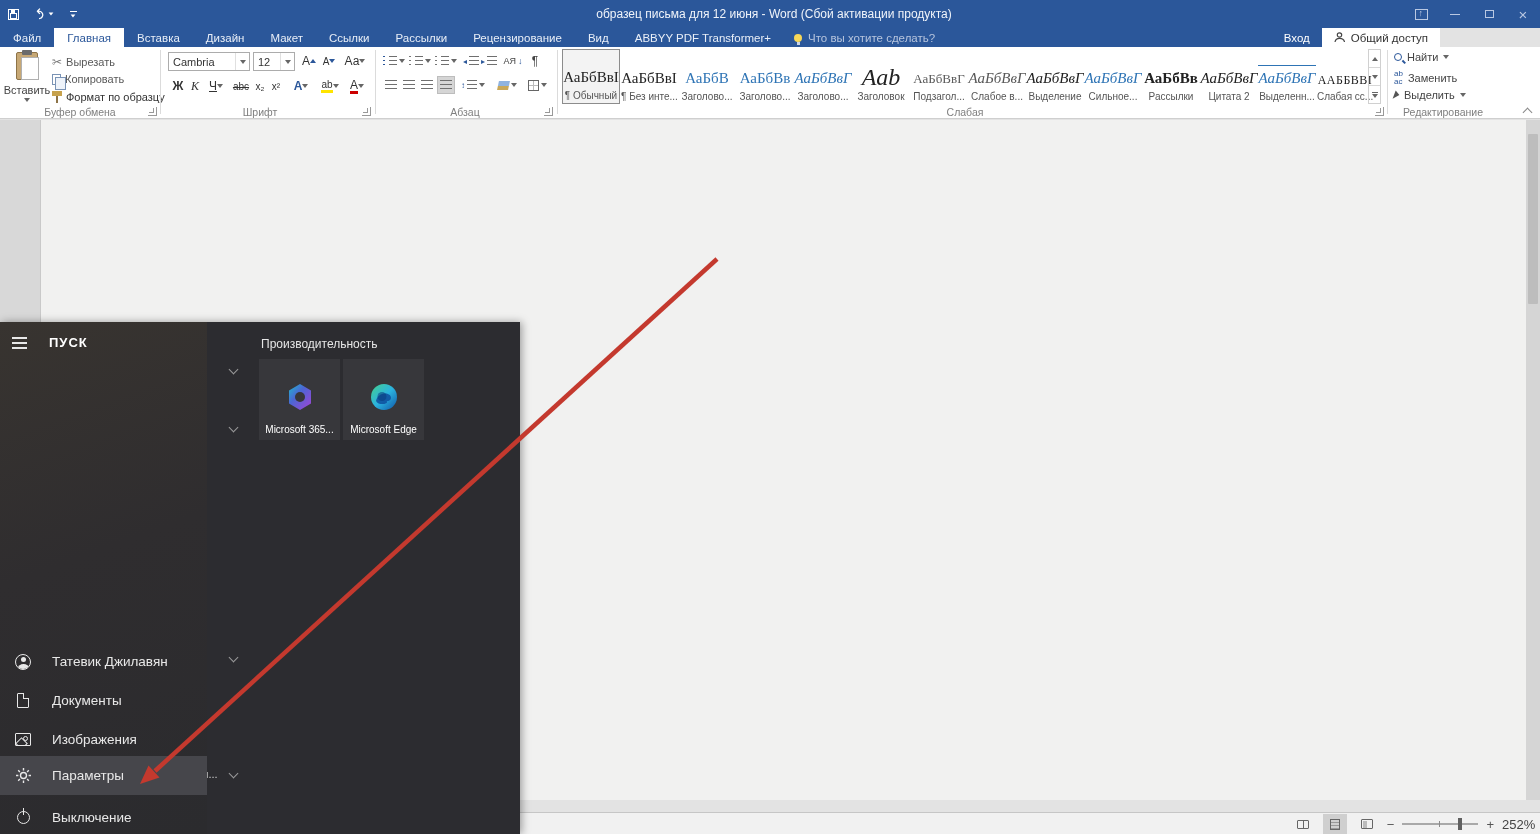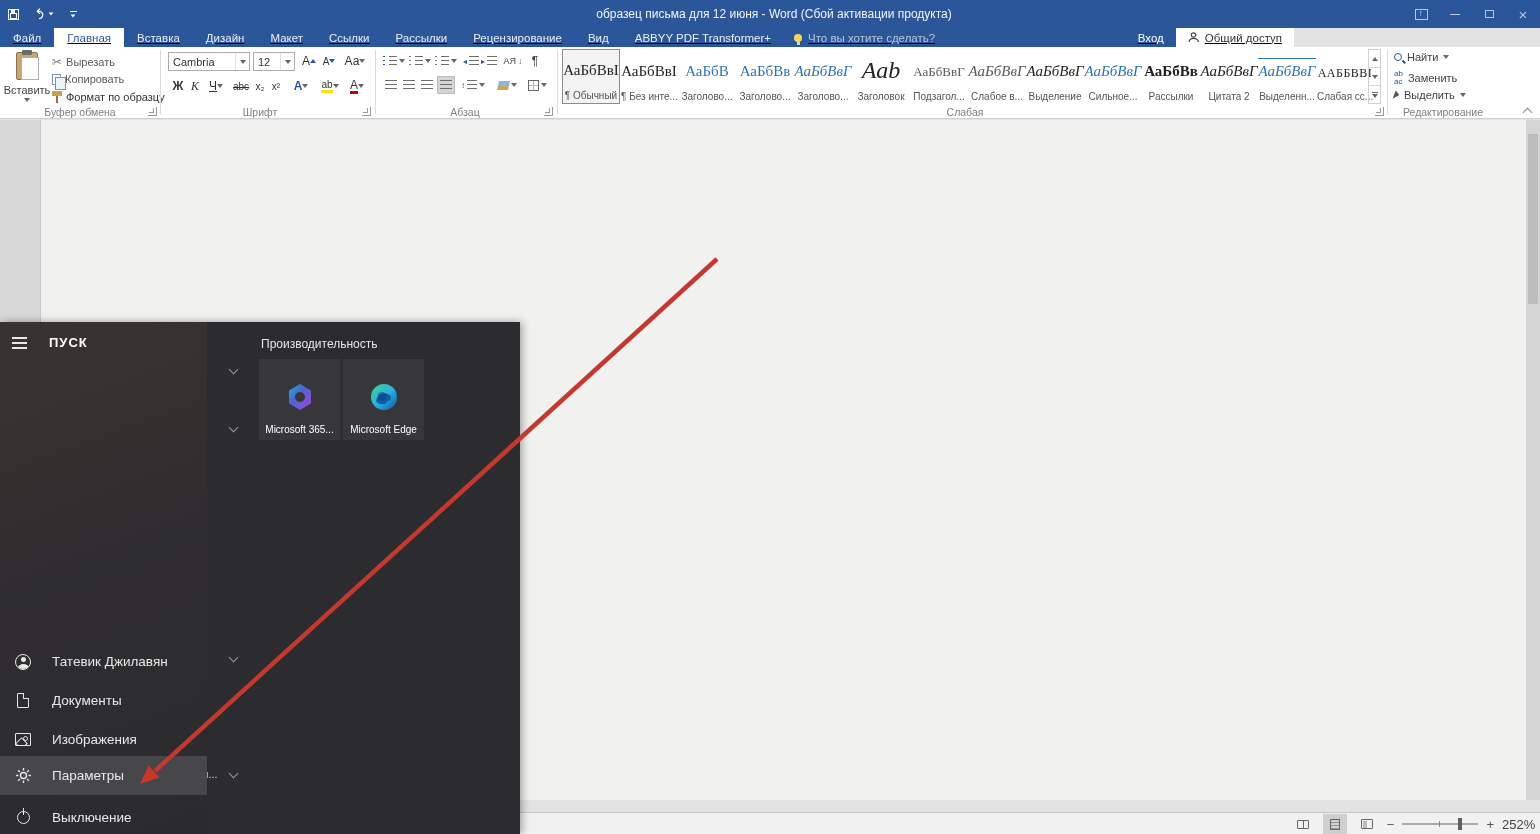--- a/index.html
+++ b/index.html
@@ -20,21 +20,21 @@
   .title-text { position:absolute; left:8px; right:0; top:7px; text-align:center; font-size:12px; color:#f0f4fa; }
   .winctrl { position:absolute; right:0; top:0; height:28px; display:flex; }
   .winctrl .wbtn { width:34px; height:28px; display:flex; align-items:center; justify-content:center; color:#b9c8e2; font-size:13px; }
   .ribbonopts { width:13px; height:11px; border:1px solid #b9c8e2; position:relative; }
   .ribbonopts:after { content:"↑"; position:absolute; left:3px; top:-2px; font-size:9px; color:#b9c8e2; }
   .minimize-bar { width:10px; height:1px; background:#b9c8e2; }
   .restore-box { width:9px; height:8px; border:1px solid #b9c8e2; position:relative; background:#2b579a; }
   .restore-box:before { content:""; position:absolute; left:2px; top:-3px; width:9px; height:8px; border:1px solid #b9c8e2; z-index:-1; }
 
   
-  .tabrow { position:absolute; left:0; top:28px; width:1294px; height:19px; background:#2b579a; display:flex; align-items:stretch; font-size:11.5px;text-decoration:underline; }
+  .tabrow { position:absolute; left:0; top:28px; width:1440px; height:19px; background:#2b579a; display:flex; align-items:stretch; font-size:11.5px; }
   .tab { color:#e8eef7; padding:0 13px; display:flex; align-items:center; white-space:nowrap; }
   .tab.active { background:#fff; color:#2b579a; }
   .tellme { display:flex; align-items:center; gap:6px; color:#b6c4dd; padding:0 10px; }
   .bulb { width:8px; height:8px; border-radius:50%; background:#f7d758; position:relative; }
   .bulb:after { content:""; position:absolute; left:2.5px; top:8px; width:3px; height:3px; background:#c9d4e8; }
   .tab-right { margin-left:auto; display:flex; align-items:stretch; }
   .signin { color:#fff; display:flex; align-items:center; padding:0 12px; }
   .sharebox { background:#fff; color:#333; display:flex; align-items:center; gap:6px; padding:0 12px; font-size:11.5px; }
 
   
@@ -73,21 +73,21 @@
   .underline-yellow { border-bottom:3px solid #ffe400; line-height:1; }
   .lines3 { width:10px; height:10px; background:repeating-linear-gradient(180deg,#6f6f6f 0 1px,transparent 1px 4px); }
   .dots3 { width:3px; height:10px; background:repeating-linear-gradient(180deg,#2b579a 0 1.5px,transparent 1.5px 4px); margin-right:2px; }
   .num3 { width:3px; height:10px; background:repeating-linear-gradient(180deg,#777 0 1.5px,transparent 1.5px 4px); margin-right:2px; }
   .ind-arr { font-size:8px; color:#2b579a; }
 
   
   .stylesbox { position:absolute; left:562px; top:2px; height:55px; display:flex; }
   .styleitem { width:58px; display:flex; flex-direction:column; align-items:center; justify-content:flex-end; padding-bottom:2px; cursor:default; }
   .styleitem .pv { font-family:"Liberation Serif","DejaVu Serif",serif; font-size:15px; color:#222; line-height:1.6; white-space:nowrap; }
-  .styleitem .sl { font-size:10px; color:#555; margin-top:8px; white-space:nowrap; overflow:hidden; max-width:56px; }
+  .styleitem .sl { font-size:10px; color:#555; margin-top:1px; white-space:nowrap; overflow:hidden; max-width:56px; }
   .styleitem.selected { border:1px solid #8c8c8c; background:#f3f3f3; }
   .pv-blue { color:#2e74b5 !important; }
   .pv-it { font-style:italic; }
   .pv-b { font-weight:bold; }
   .pv-title { font-size:24px !important; line-height:1.1 !important;font-style:italic; }
   .pv-gray { color:#595959 !important; }
   .pv-over { border-top:1px solid #2e74b5; }
   .pv-caps { font-size:12px !important; letter-spacing:.5px; }
   .gal-scroll { position:absolute; left:1368px; top:2px; width:13px; height:55px; border:1px solid #d0d0d0; display:flex; flex-direction:column; }
   .gal-scroll .gb { flex:1; display:flex; align-items:center; justify-content:center; border-bottom:1px solid #d8d8d8; }

